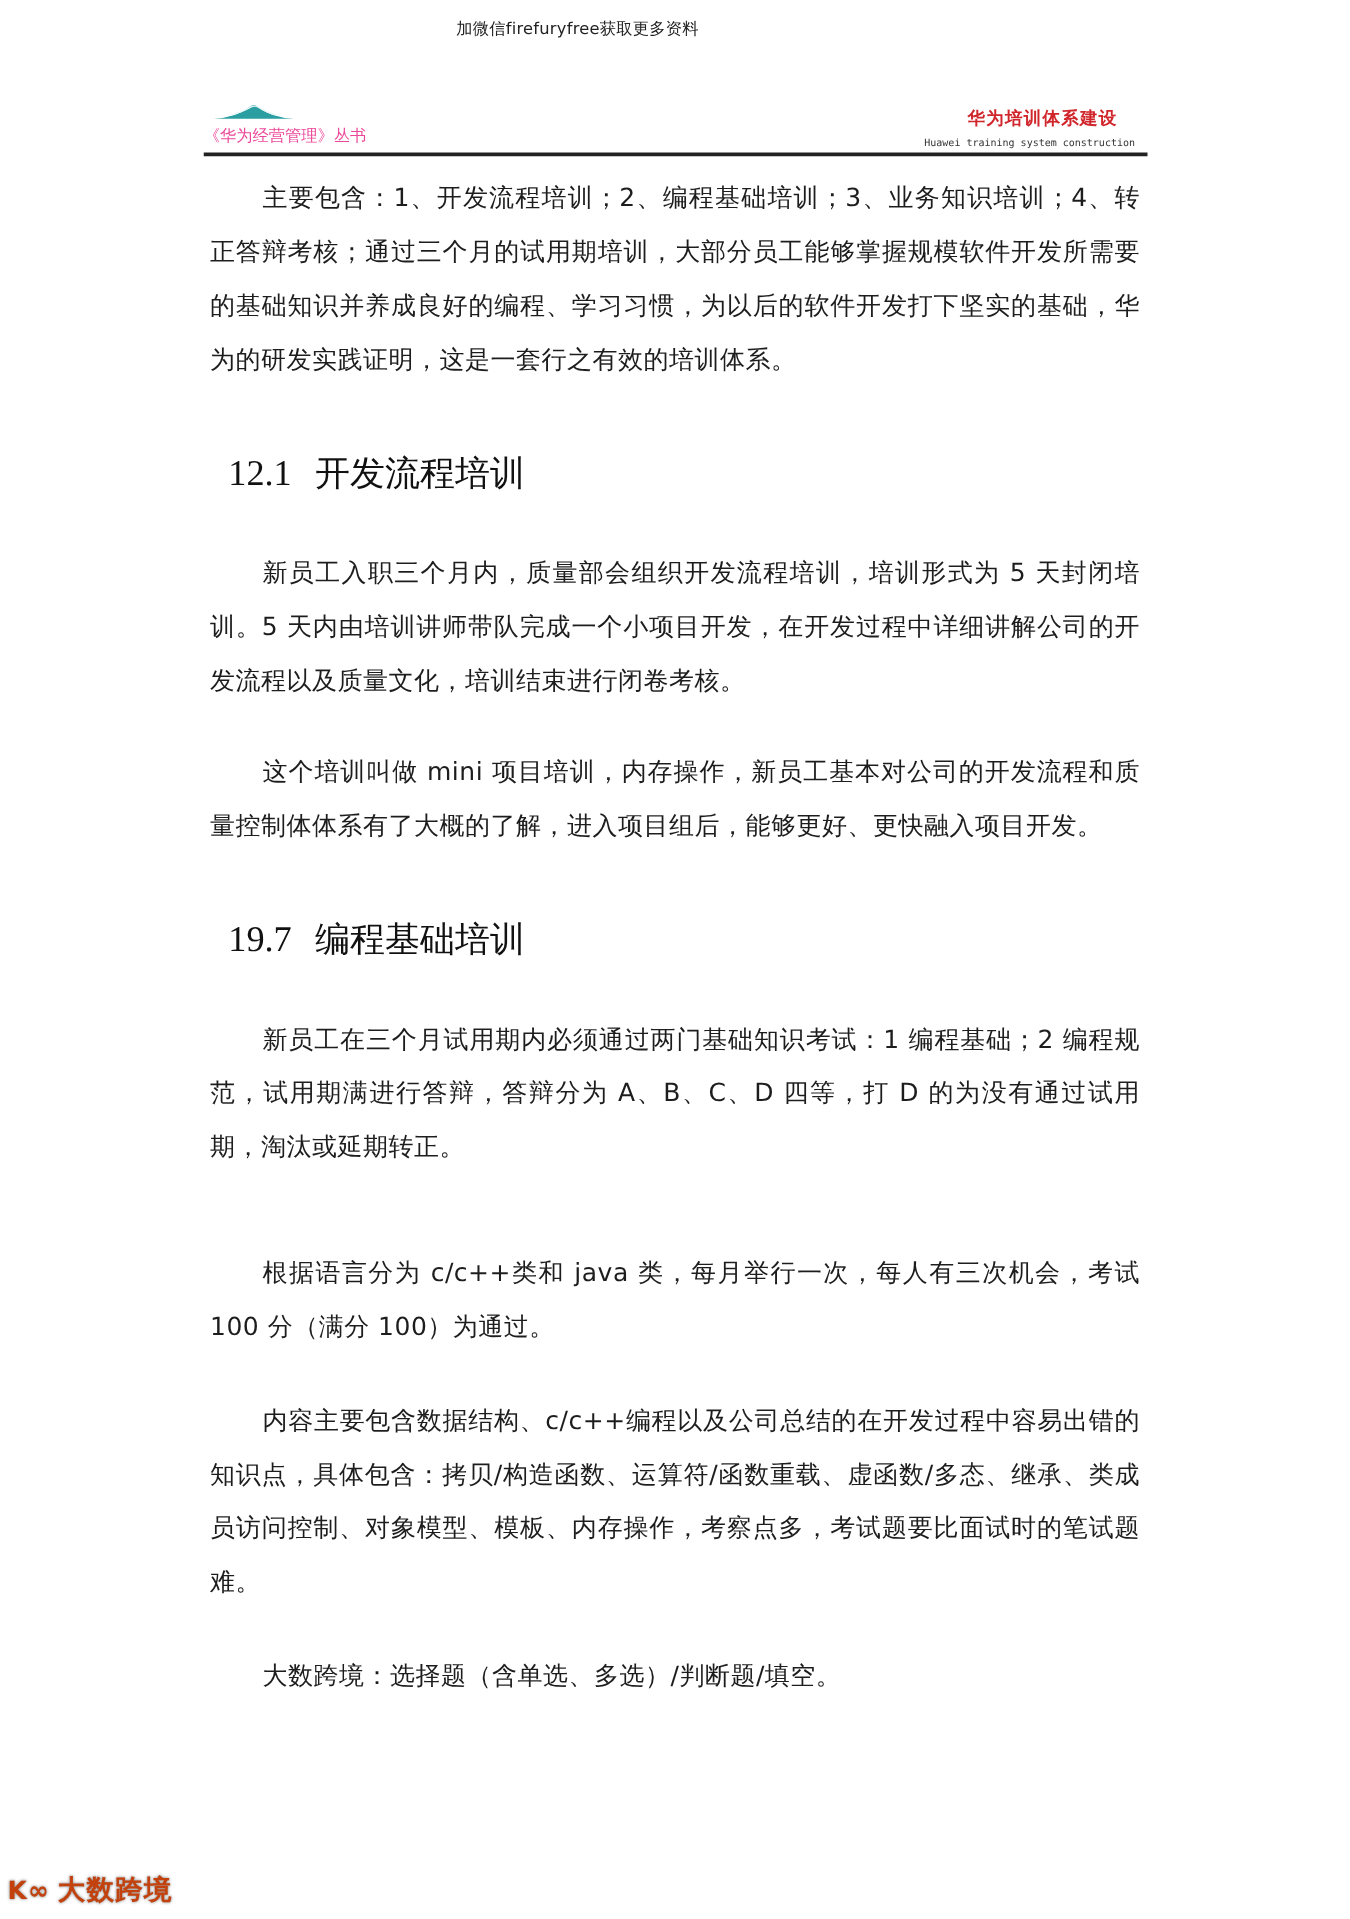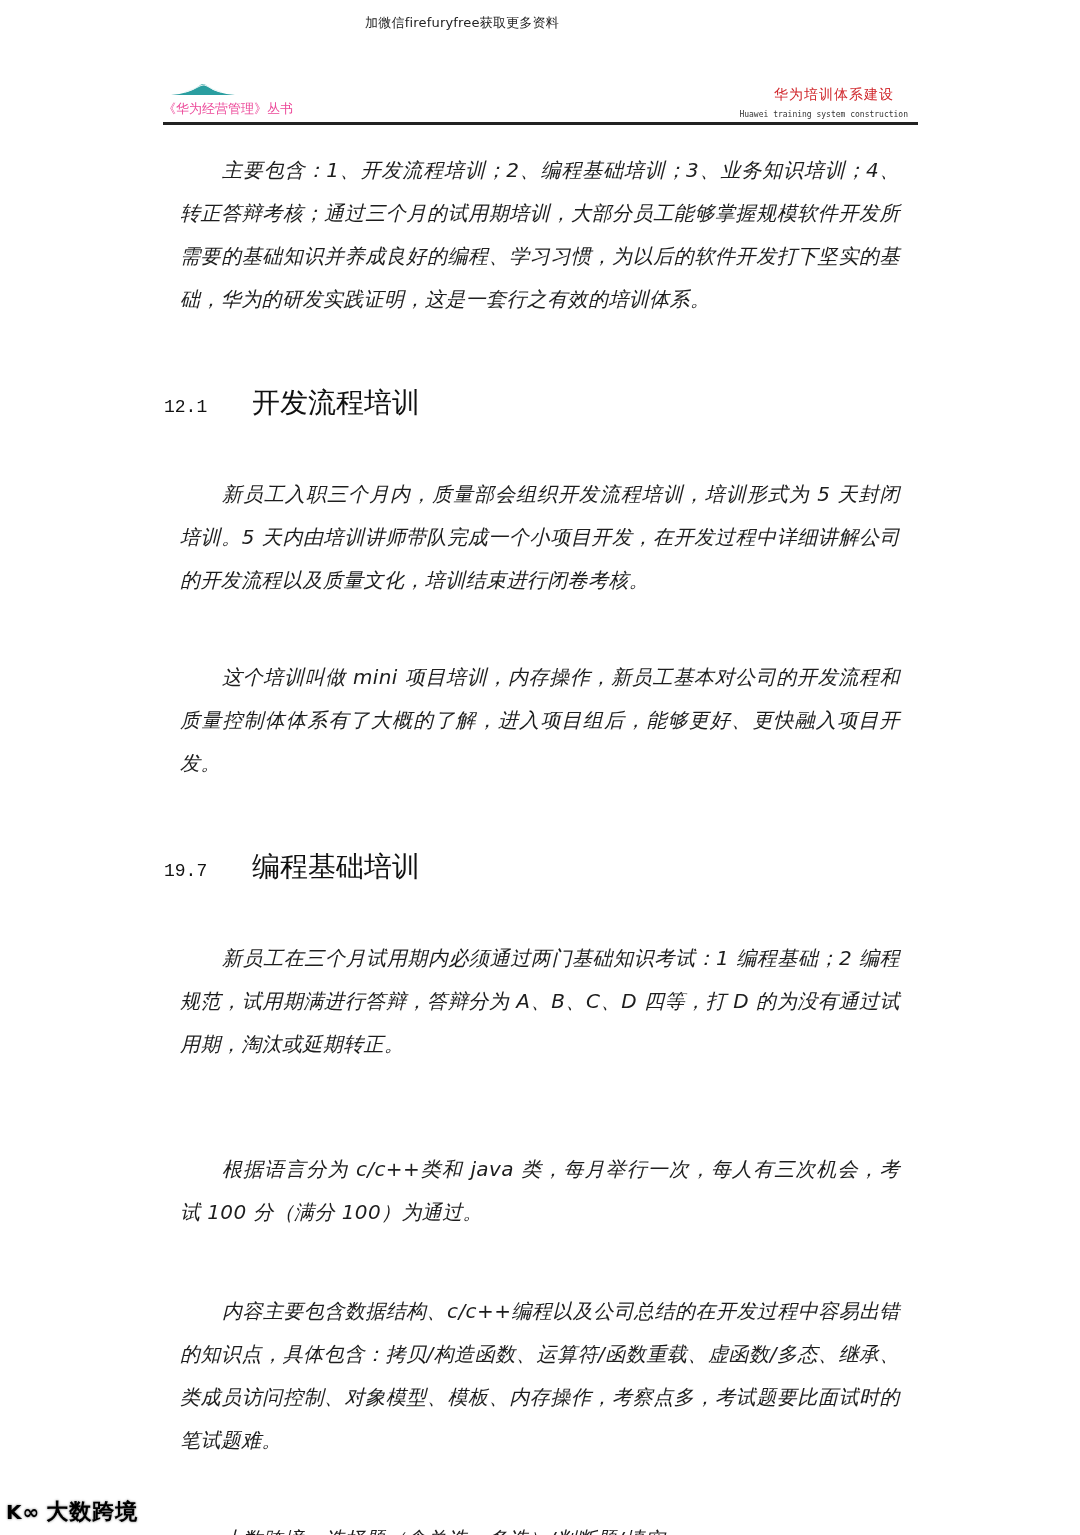--- a/index.html
+++ b/index.html
@@ -45,21 +45,21 @@
       top: 24px;
       font-size: 13px;
       color: #ec4899;
       white-space: nowrap;
     }
     .brand-cn {
       position: absolute;
       right: 24px;
       top: 10px;
       font-size: 14px;
-      font-weight: normal;
+      font-weight: bold;
       color: #d0262b;
       letter-spacing: 1px;
       white-space: nowrap;
     }
     .brand-en {
       position: absolute;
       right: 10px;
       top: 34px;
       font-family: "DejaVu Sans Mono", "Liberation Mono", monospace;
       font-size: 8px;
@@ -77,58 +77,58 @@
     }
     .content {
       position: absolute;
       left: 164px;
       top: 133px;
       width: 752px;
     }
     .para {
       font-size: 20px;
       line-height: 43px;
-      margin: 16px;
+      margin: 4px;
       text-indent: 42px;
       text-align: justify;
       color: #1d1d1d;
       letter-spacing: 0.4px;
-      font-style: italic;
     }
     .h2 {
       font-family: "DejaVu Serif", "Liberation Serif", serif;
       font-size: 28px;
       font-weight: normal;
       color: #111;
       margin: 0;
       height: 48px;
       line-height: 48px;
       white-space: nowrap;
     }
     .h2 .num {
       display: inline-block;
       width: 88px;
-      font-family: Liberation Mono, monospace;
-      font-size: 18px;
+      font-family: Liberation Serif, serif;
+      font-size: 29px;
+      text-align: center;
     }
     .h3 {
       font-size: 20px;
       font-weight: bold;
       margin: 0;
       padding-left: 42px;
       line-height: 43px;
       color: #111;
     }
     .bottom-logo {
       position: absolute;
       left: 6px;
       top: 1497px;
       font-size: 22px;
       font-weight: bold;
-      color: #000000;
+      color: #c2410c;
       text-shadow: 0 0 2px #999, 0 0 3px #bbb;
       white-space: nowrap;
       letter-spacing: 1px;
     }
     .bottom-logo .mark {
       font-size: 20px;
       margin-right: 6px;
     }
   </style>
 </head>

